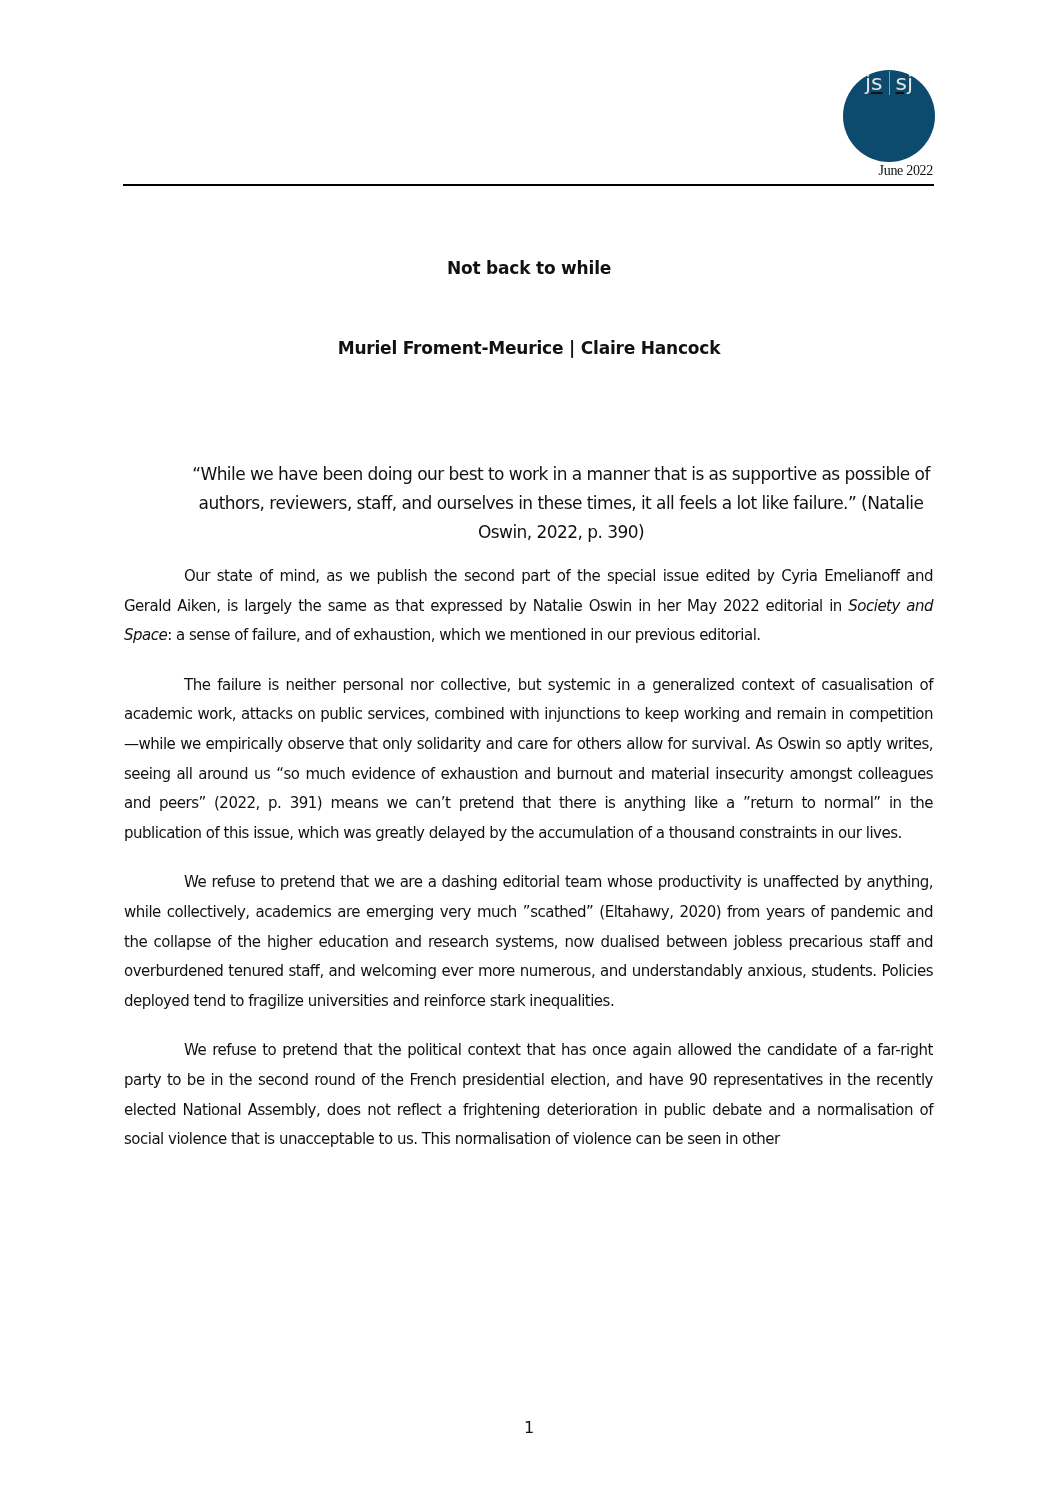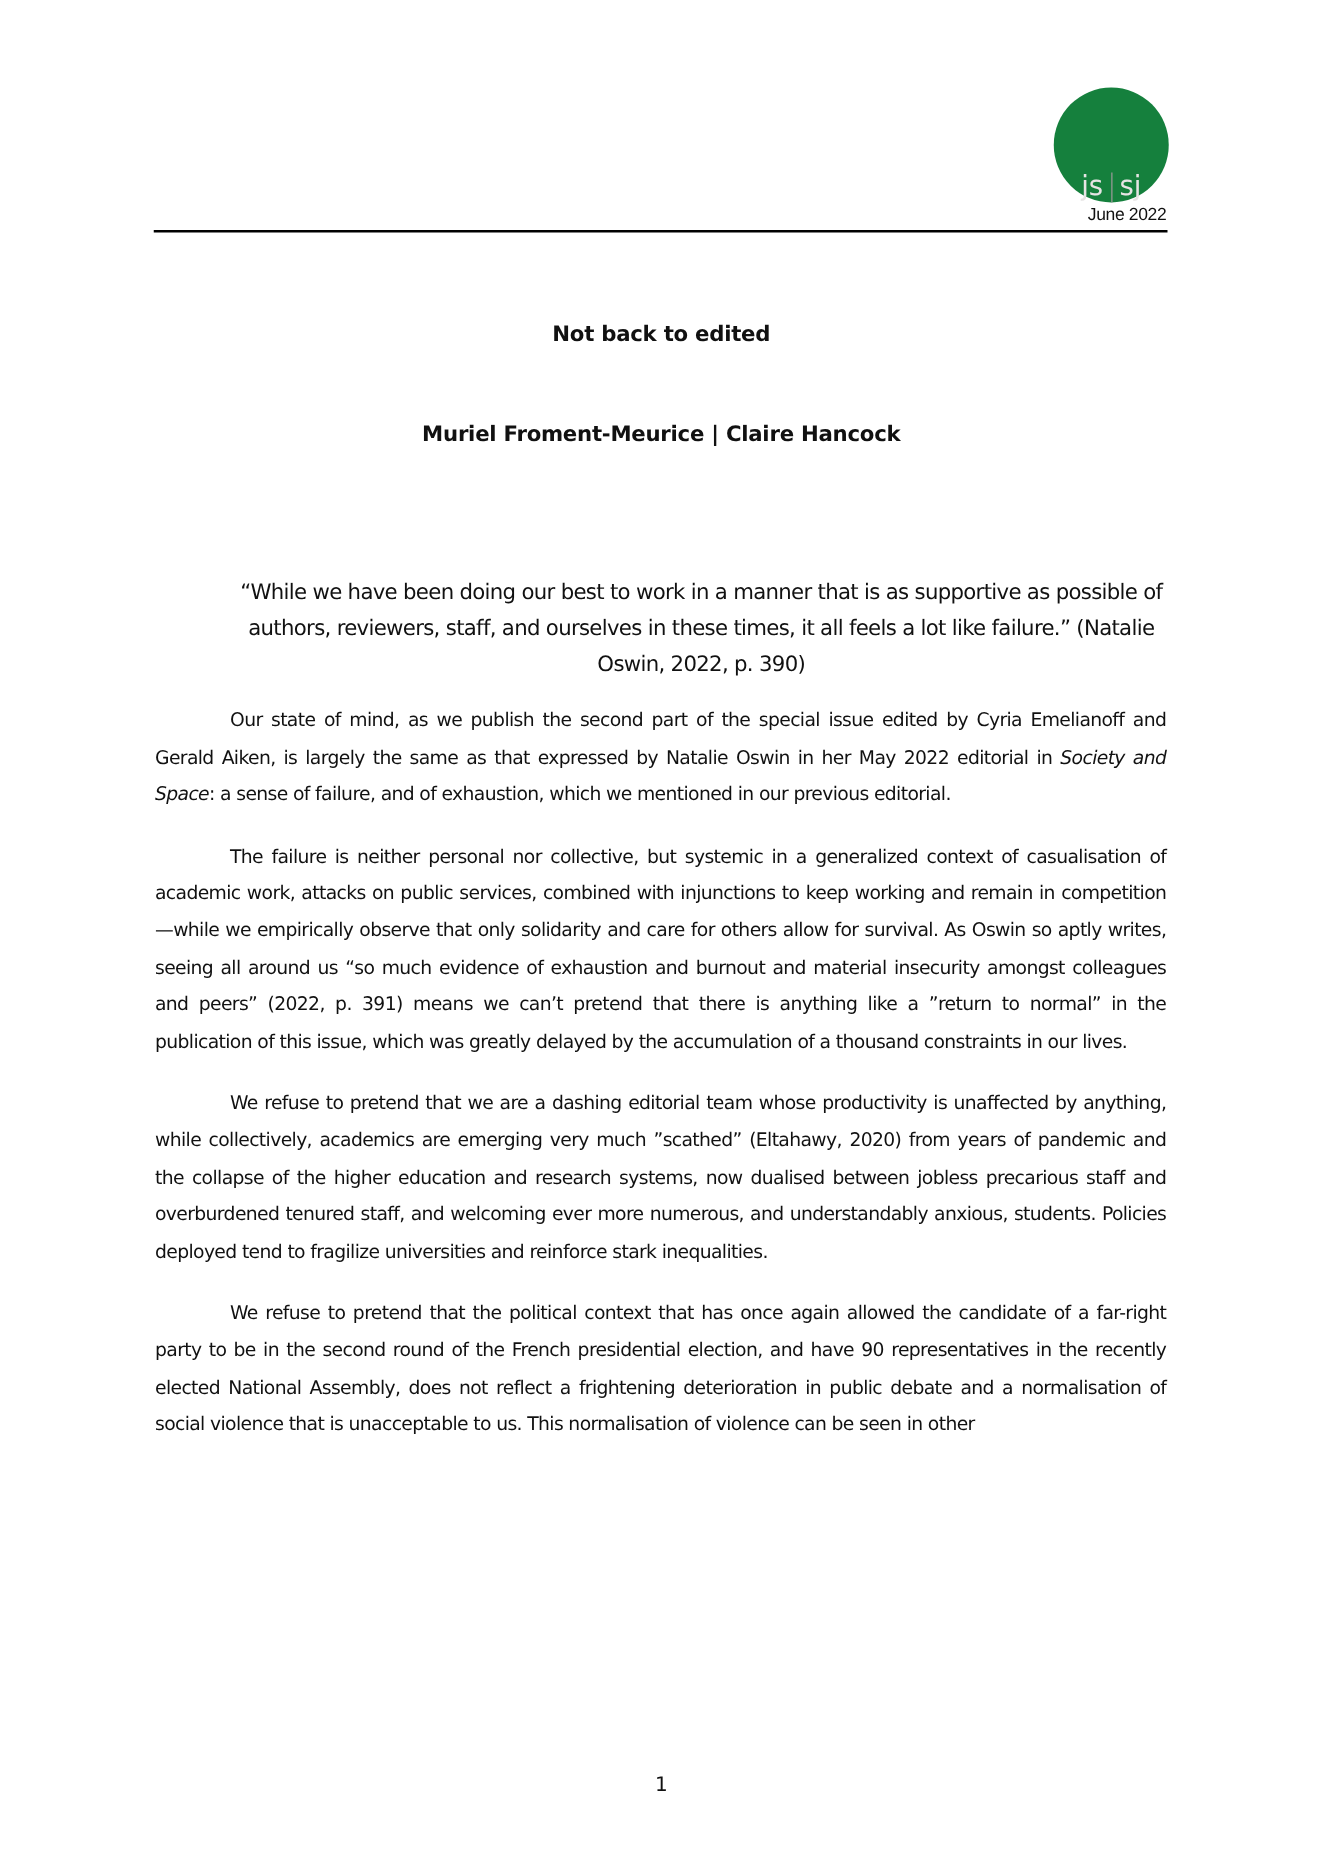--- a/index.html
+++ b/index.html
@@ -15,24 +15,25 @@
       font-family: "DejaVu Sans", sans-serif;
       color: #111111;
     }
     .logo {
       position: absolute;
       left: 843px;
       top: 70px;
       width: 92px;
       height: 92px;
       border-radius: 50%;
-      background: #15803d;
+      background: #0c4a6e;
       display: flex;
-      align-items: flex-end;
+      align-items: flex-start;
       justify-content: center;
+      text-decoration: underline;
     }
     .logo-text {
       color: #e6e4e4;
       font-family: "DejaVu Sans", sans-serif;
       font-size: 22px;
       letter-spacing: 0px;
       display: flex;
       align-items: center;
     }
     .logo-sep {
@@ -40,21 +41,21 @@
       width: 1px;
       height: 24px;
       background: #9a9898;
       margin: 0 6px;
     }
     .date {
       position: absolute;
       right: 125px;
       top: 163px;
       font-size: 14px;
-      font-family: Liberation Sans, sans-serif;
+      font-family: Liberation Serif, serif;
       letter-spacing: -0.3px;
     }
     .rule {
       position: absolute;
       left: 123px;
       top: 184px;
       width: 811px;
       height: 2px;
       background: #000000;
     }
@@ -122,21 +123,21 @@
   <div class="logo-text">
     <span>js</span>
     <span class="logo-sep"></span>
     <span>sj</span>
   </div>
 </div>
 
 <div class="date">June 2022</div>
 <div class="rule"></div>
 
-<div class="title">Not back to edited</div>
+<div class="title">Not back to while</div>
 <div class="authors">Muriel Froment-Meurice | Claire Hancock</div>
 
 <div class="epigraph">
   <span>“While we have been doing our best to work in a manner that is as supportive as possible of authors, reviewers, staff, and ourselves in these times, it all feels a lot like failure.”</span>
   <span>(Natalie Oswin, 2022, p. 390)</span>
 </div>
 
 <div class="body-text">
   <p class="para"><span>Our state of mind, as we publish the second part of the special issue edited by Cyria Emelianoff and Gerald Aiken, is largely the same as that expressed by Natalie Oswin in her May 2022 editorial in </span><em>Society and Space</em><span>: a sense of failure, and of exhaustion, which we mentioned in our previous editorial.</span></p>
   <p class="para">The failure is neither personal nor collective, but systemic in a generalized context of casualisation of academic work, attacks on public services, combined with injunctions to keep working and remain in competition—while we empirically observe that only solidarity and care for others allow for survival. As Oswin so aptly writes, seeing all around us “so much evidence of exhaustion and burnout and material insecurity amongst colleagues and peers” (2022, p. 391) means we can’t pretend that there is anything like a ”return to normal” in the publication of this issue, which was greatly delayed by the accumulation of a thousand constraints in our lives.</p>

